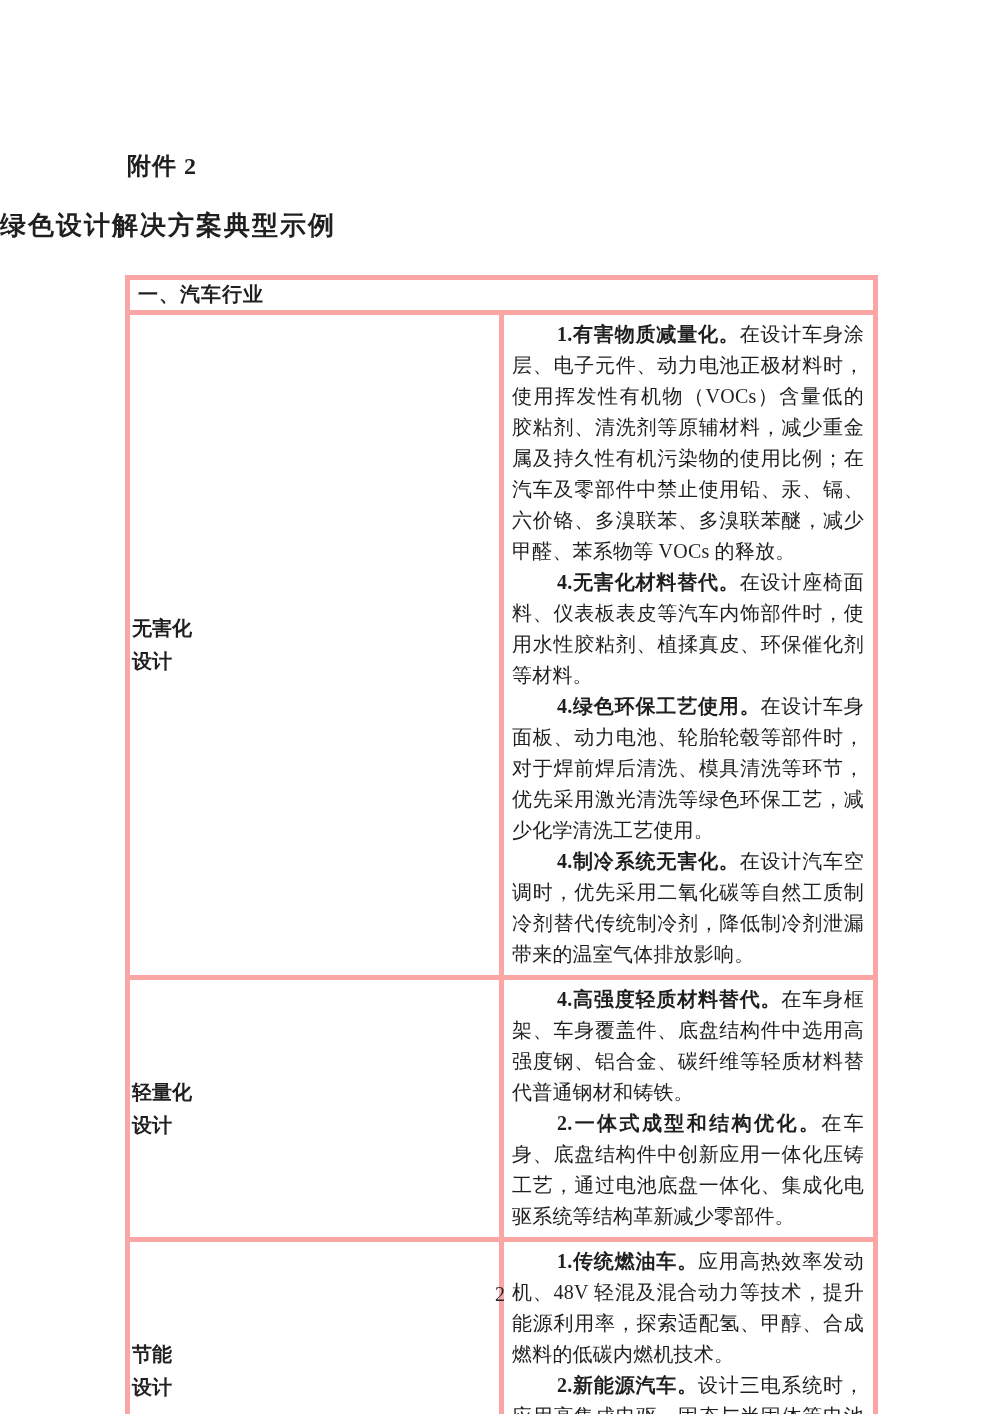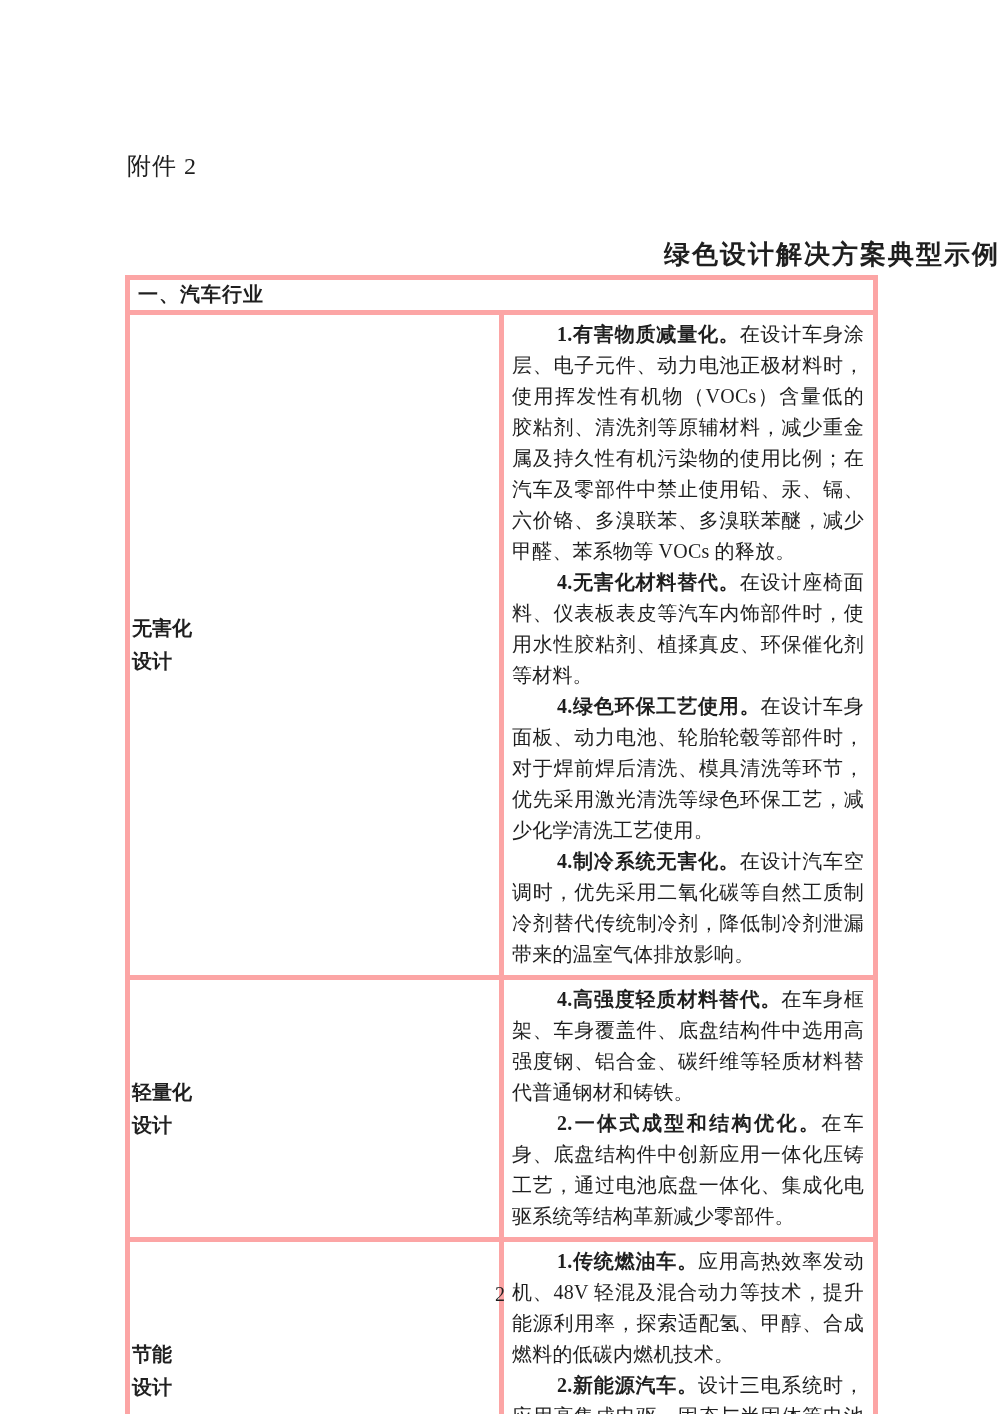--- a/index.html
+++ b/index.html
@@ -12,29 +12,29 @@
     margin: 0 auto;
     background: #ffffff;
     color: #1f1f1f;
     overflow: hidden;
   }
   .attachment {
     position: absolute;
     left: 127px;
     top: 150px;
     font-size: 24px;
-    font-weight: 400;
+    font-weight: 700;
     letter-spacing: 1px;
   }
   .title {
     position: absolute;
     left: 0;
-    top: 237px;
+    top: 208px;
     width: 100%;
-    text-align: right;
+    text-align: left;
     font-family: "Liberation Sans", "DejaVu Sans", sans-serif;
     font-size: 26px;
     font-weight: bold;
     letter-spacing: 2px;
   }
   table.industry {
     position: absolute;
     left: 125px;
     top: 275px;
     width: 753px;

